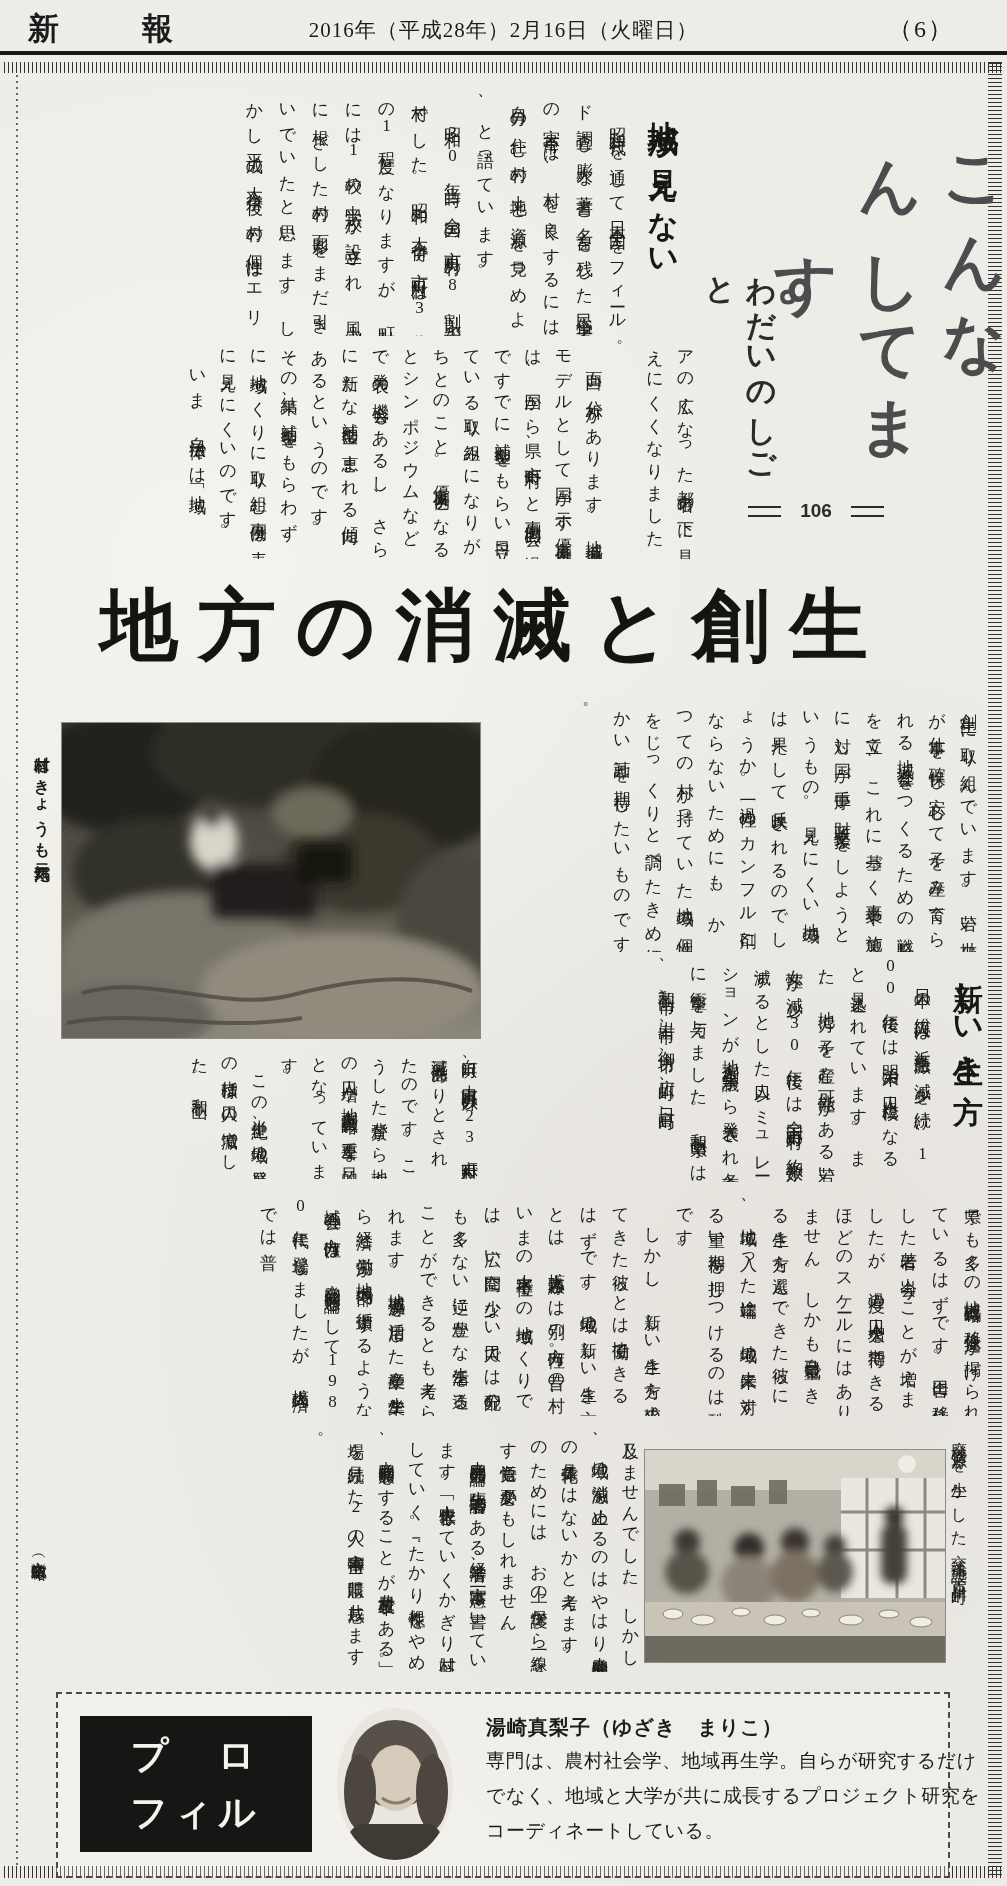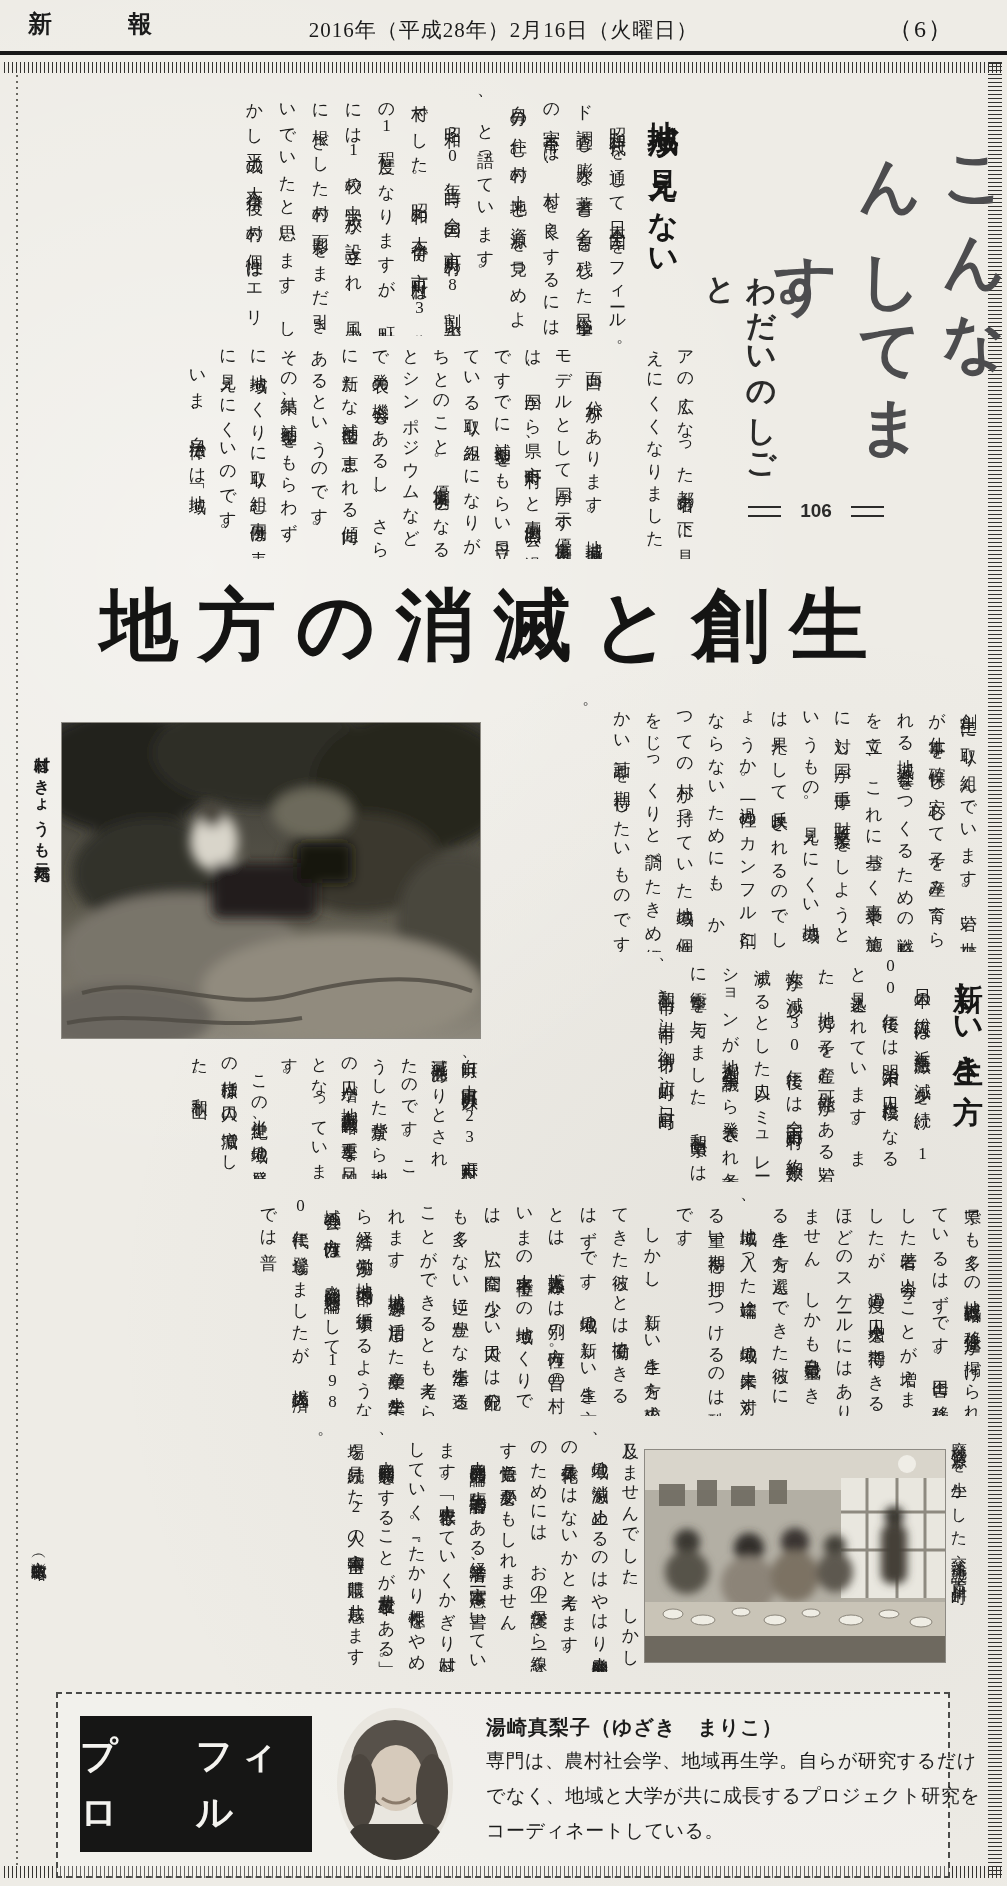--- a/index.html
+++ b/index.html
@@ -6,21 +6,21 @@
   .page{
     position:relative;width:1007px;height:1886px;margin:0 auto;
     background:#eeece6;
     background-image:radial-gradient(circle at 20% 30%, rgba(255,255,255,.35), transparent 40%),
                      radial-gradient(circle at 80% 70%, rgba(120,115,105,.08), transparent 45%);
     overflow:hidden;color:#1b1b1b;
     font-family:"Liberation Serif","DejaVu Serif",serif;
   }
   .abs{position:absolute;}
   
-  .paper-name{left:28px;top:8px;font-size:24px;font-weight:bold;letter-spacing:26px;font-family:"Liberation Serif","DejaVu Serif",serif;}
+  .paper-name{left:28px;top:8px;font-size:31px;font-weight:bold;letter-spacing:26px;font-family:"Liberation Serif","DejaVu Serif",serif;}
   .issue-date{left:0;top:16px;width:1007px;text-align:center;font-size:21px;letter-spacing:1px;}
   .page-num{left:888px;top:13px;font-size:24px;letter-spacing:2px;}
   .masthead-rule{left:0;top:51px;width:1007px;height:4px;background:#181818;}
   
   .stripe-h{background:repeating-linear-gradient(90deg,#33322f 0 1.5px,transparent 1.5px 4px);}
   .stripe-v{background:repeating-linear-gradient(180deg,#33322f 0 1.5px,transparent 1.5px 4px);}
   .frame-top{left:4px;top:62px;width:999px;height:11px;}
   .frame-bottom{left:4px;top:1866px;width:999px;height:12px;}
   .frame-right{left:988px;top:62px;width:14px;height:1816px;}
   .frame-left{left:16px;top:75px;width:2px;height:1790px;background:repeating-linear-gradient(180deg,#6a6861 0 2px,transparent 2px 6px);}
@@ -55,21 +55,21 @@
   .sec2-b4{left:60px;top:1430px;width:585px;height:242px;letter-spacing:1.5px;line-height:30.5px;}
   .attribution{left:28px;top:1548px;height:125px;font-size:16px;letter-spacing:1px;}
   
   .photo1{left:62px;top:723px;width:418px;height:315px;background:#777;outline:1px solid #8d8a83;}
   .photo1-cap{left:31px;top:744px;height:176px;font-size:16px;letter-spacing:2.5px;font-weight:bold;}
   .photo2{left:645px;top:1450px;width:300px;height:212px;background:#999;outline:1px solid #8d8a83;}
   .photo2-cap{left:948px;top:1428px;height:212px;font-size:16px;letter-spacing:4.5px;line-height:23px;}
   
   .profile-box{left:56px;top:1692px;width:890px;height:182px;border:2px dashed #4a4a48;background:rgba(255,255,255,.25);}
   .profile-label{position:absolute;left:22px;top:22px;width:232px;height:136px;background:#161615;color:#f4f3ef;
-    display:flex;flex-direction:row;justify-content:center;align-items:center;
+    display:flex;flex-direction:column;justify-content:center;align-items:center;
     font-family:"Liberation Sans","DejaVu Sans",sans-serif;font-weight:bold;font-size:37px;line-height:1.55;letter-spacing:6px;}
   .profile-photo{position:absolute;left:276px;top:12px;width:122px;height:156px;}
   .profile-text{position:absolute;left:428px;top:20px;width:510px;
     font-family:"Liberation Sans","DejaVu Sans",sans-serif;color:#1c1c1b;}
   .profile-name{font-size:20px;font-weight:bold;margin-bottom:2px;letter-spacing:1px;}
   .profile-affil{font-size:19px;margin-bottom:13px;letter-spacing:.5px;}
   .profile-bio{font-size:19px;line-height:35px;letter-spacing:.5px;}
 </style>
 </head>
 <body>

